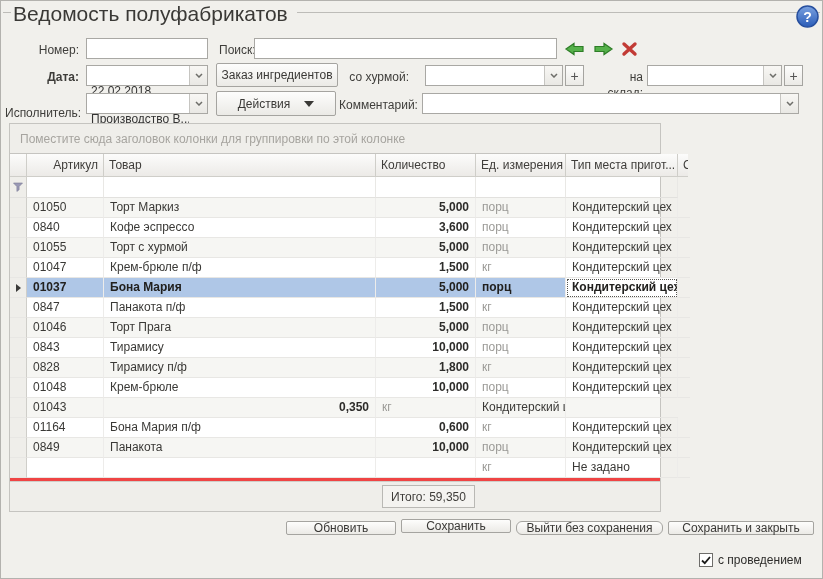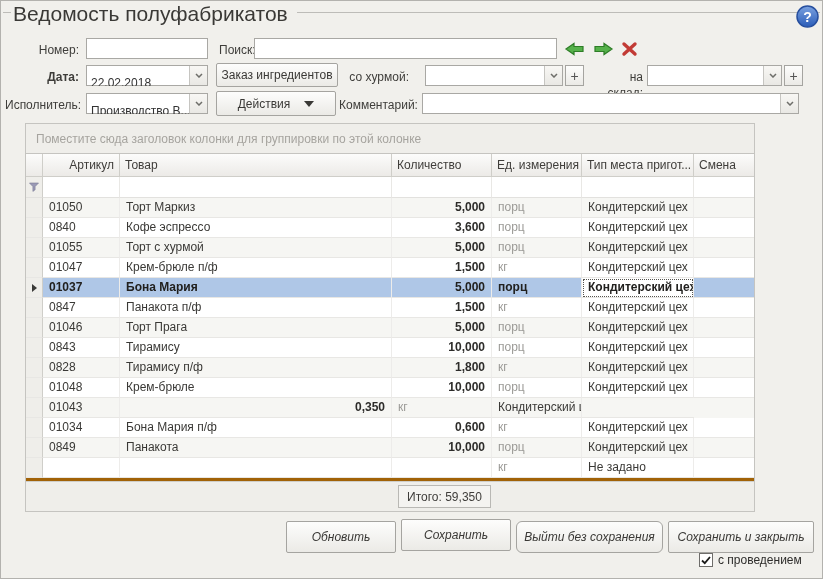--- a/index.html
+++ b/index.html
@@ -26,39 +26,39 @@
   .lbl { position:absolute; height:16px; line-height:16px; color:#3e3d3a; }
   .r { text-align:right; }
   .txt-input {
     position:absolute; border:1px solid #a9a8a4; background:#fff; height:21px;
     font-family:"Liberation Sans",sans-serif; font-size:12px; padding:0 4px; color:#333; outline:none;
   }
   .combo {
     position:absolute; height:21px; border:1px solid #a9a8a4; background:#fff;
     display:flex; align-items:stretch;
   }
-  .combo-text { flex:1; padding:10px 4px; font-size:12px; color:#333; white-space:nowrap; overflow:hidden; }
+  .combo-text { flex:1; padding:18px 4px; font-size:12px; color:#333; white-space:nowrap; overflow:hidden; }
   .combo-btn {
     width:18px; background:linear-gradient(#f8f7f4,#e9e8e4); border-left:1px solid #c6c5c1;
     display:flex; align-items:center; justify-content:center; cursor:pointer;
   }
   .btn {
     position:absolute; border:1px solid #a5a4a0; border-radius:2px;
     background:linear-gradient(#fdfdfc,#ebeae6);
     display:flex; align-items:center; justify-content:center;
     font-size:12px; color:#3a3936; cursor:pointer;
   }
   .plus-btn { width:19px; height:21px; font-size:14px; color:#555; border-radius:0; }
   .caret { width:0; height:0; border-left:5px solid transparent; border-right:5px solid transparent; border-top:6px solid #3a3936; margin-left:14px; }
   .nav-icon { position:absolute; width:22px; height:16px; cursor:pointer; }
 
   
   .grid {
-    position:absolute; left:24px; top:122px; width:730px; height:389px;
-    background:#a16207; border:1px solid #c5c4c0;
+    position:absolute; left:8px; top:122px; width:652px; height:389px;
+    background:#ef4444; border:1px solid #c5c4c0;
   }
   .group-panel {
     height:30px; line-height:30px; background:#efeeea; color:#a6a49f;
     padding-left:10px; border-bottom:1px solid #c5c4c0; font-size:12px;
     white-space:nowrap; overflow:hidden;
   }
   .gcols { display:grid; grid-template-columns:17px 77px 272px 100px 90px 112px 1fr; }
   .hdr-row { height:23px; }
   .hdr-cell {
     background:linear-gradient(#fcfcfb,#eceae7);
@@ -93,21 +93,21 @@
     position:absolute; left:0; right:0; bottom:0; height:30px;
     background:#efeeea; border-top:1px solid #cfcec9;
   }
   .total-box {
     position:absolute; left:372px; top:3px; width:93px; height:23px;
     border:1px solid #b9b8b4; background:#f4f3f0;
     display:flex; align-items:center; justify-content:center; color:#3f3d3a;
   }
 
   
-  .bottom-btn { height:32px;font-style:italic; }
+  .bottom-btn { height:14px; }
   .checkbox-wrap { position:absolute; left:698px; top:552px; display:flex; align-items:center; cursor:pointer; }
   .checkbox { width:14px; height:14px; border:1px solid #6e6d6a; background:#fff; display:flex; align-items:center; justify-content:center; }
   .checkbox svg { display:none; }
   .checkbox.checked svg { display:block; }
   .checkbox-label { margin-left:5px; color:#2e2d2b; }
 </style>
 </head>
 <body>
 
 <div class="page">
@@ -184,21 +184,21 @@
     <span class="combo-btn">
       <svg width="8" height="5" viewBox="0 0 8 5">
           <path d="M1 1 L4 4 L7 1" stroke="#6e6e6a" stroke-width="1.5" fill="none"></path>
         </svg>
     </span>
   </div>
   <div class="btn plus-btn" style="left:783px;top:64px;">
     <span>+</span>
   </div>
 
-  <div class="lbl r" style="left:4px;top:96px;width:74px;text-align:center;">Исполнитель:</div>
+  <div class="lbl r" style="left:4px;top:104px;width:74px;text-align:center;">Исполнитель:</div>
   <div class="combo" style="left:85px;top:92px;width:122px;">
     <span class="combo-text">Производство В...</span>
     <span class="combo-btn">
       <svg width="8" height="5" viewBox="0 0 8 5">
           <path d="M1 1 L4 4 L7 1" stroke="#6e6e6a" stroke-width="1.5" fill="none"></path>
         </svg>
     </span>
   </div>
 
   <div class="btn" style="left:215px;top:90px;width:120px;height:25px;">
@@ -339,21 +339,21 @@
         <div class="gcols row stripe">
     <div class="ind-cell"></div>
     <div class="cell art">01043</div>
     <div class="cell qty">0,350</div>
     <div class="cell unit">кг</div>
     <div class="cell place">Кондитерский цех</div>
     <div class="cell shift" style="border-right:none;"></div>
   </div>
         <div class="gcols row">
     <div class="ind-cell"></div>
-    <div class="cell art">01034</div>
+    <div class="cell art">01164</div>
     <div class="cell prod">Бона Мария п/ф</div>
     <div class="cell qty">0,600</div>
     <div class="cell unit">кг</div>
     <div class="cell place">Кондитерский цех</div>
     <div class="cell shift" style="border-right:none;"></div>
   </div>
         <div class="gcols row stripe">
     <div class="ind-cell"></div>
     <div class="cell art">0849</div>
     <div class="cell prod">Панакота</div>

